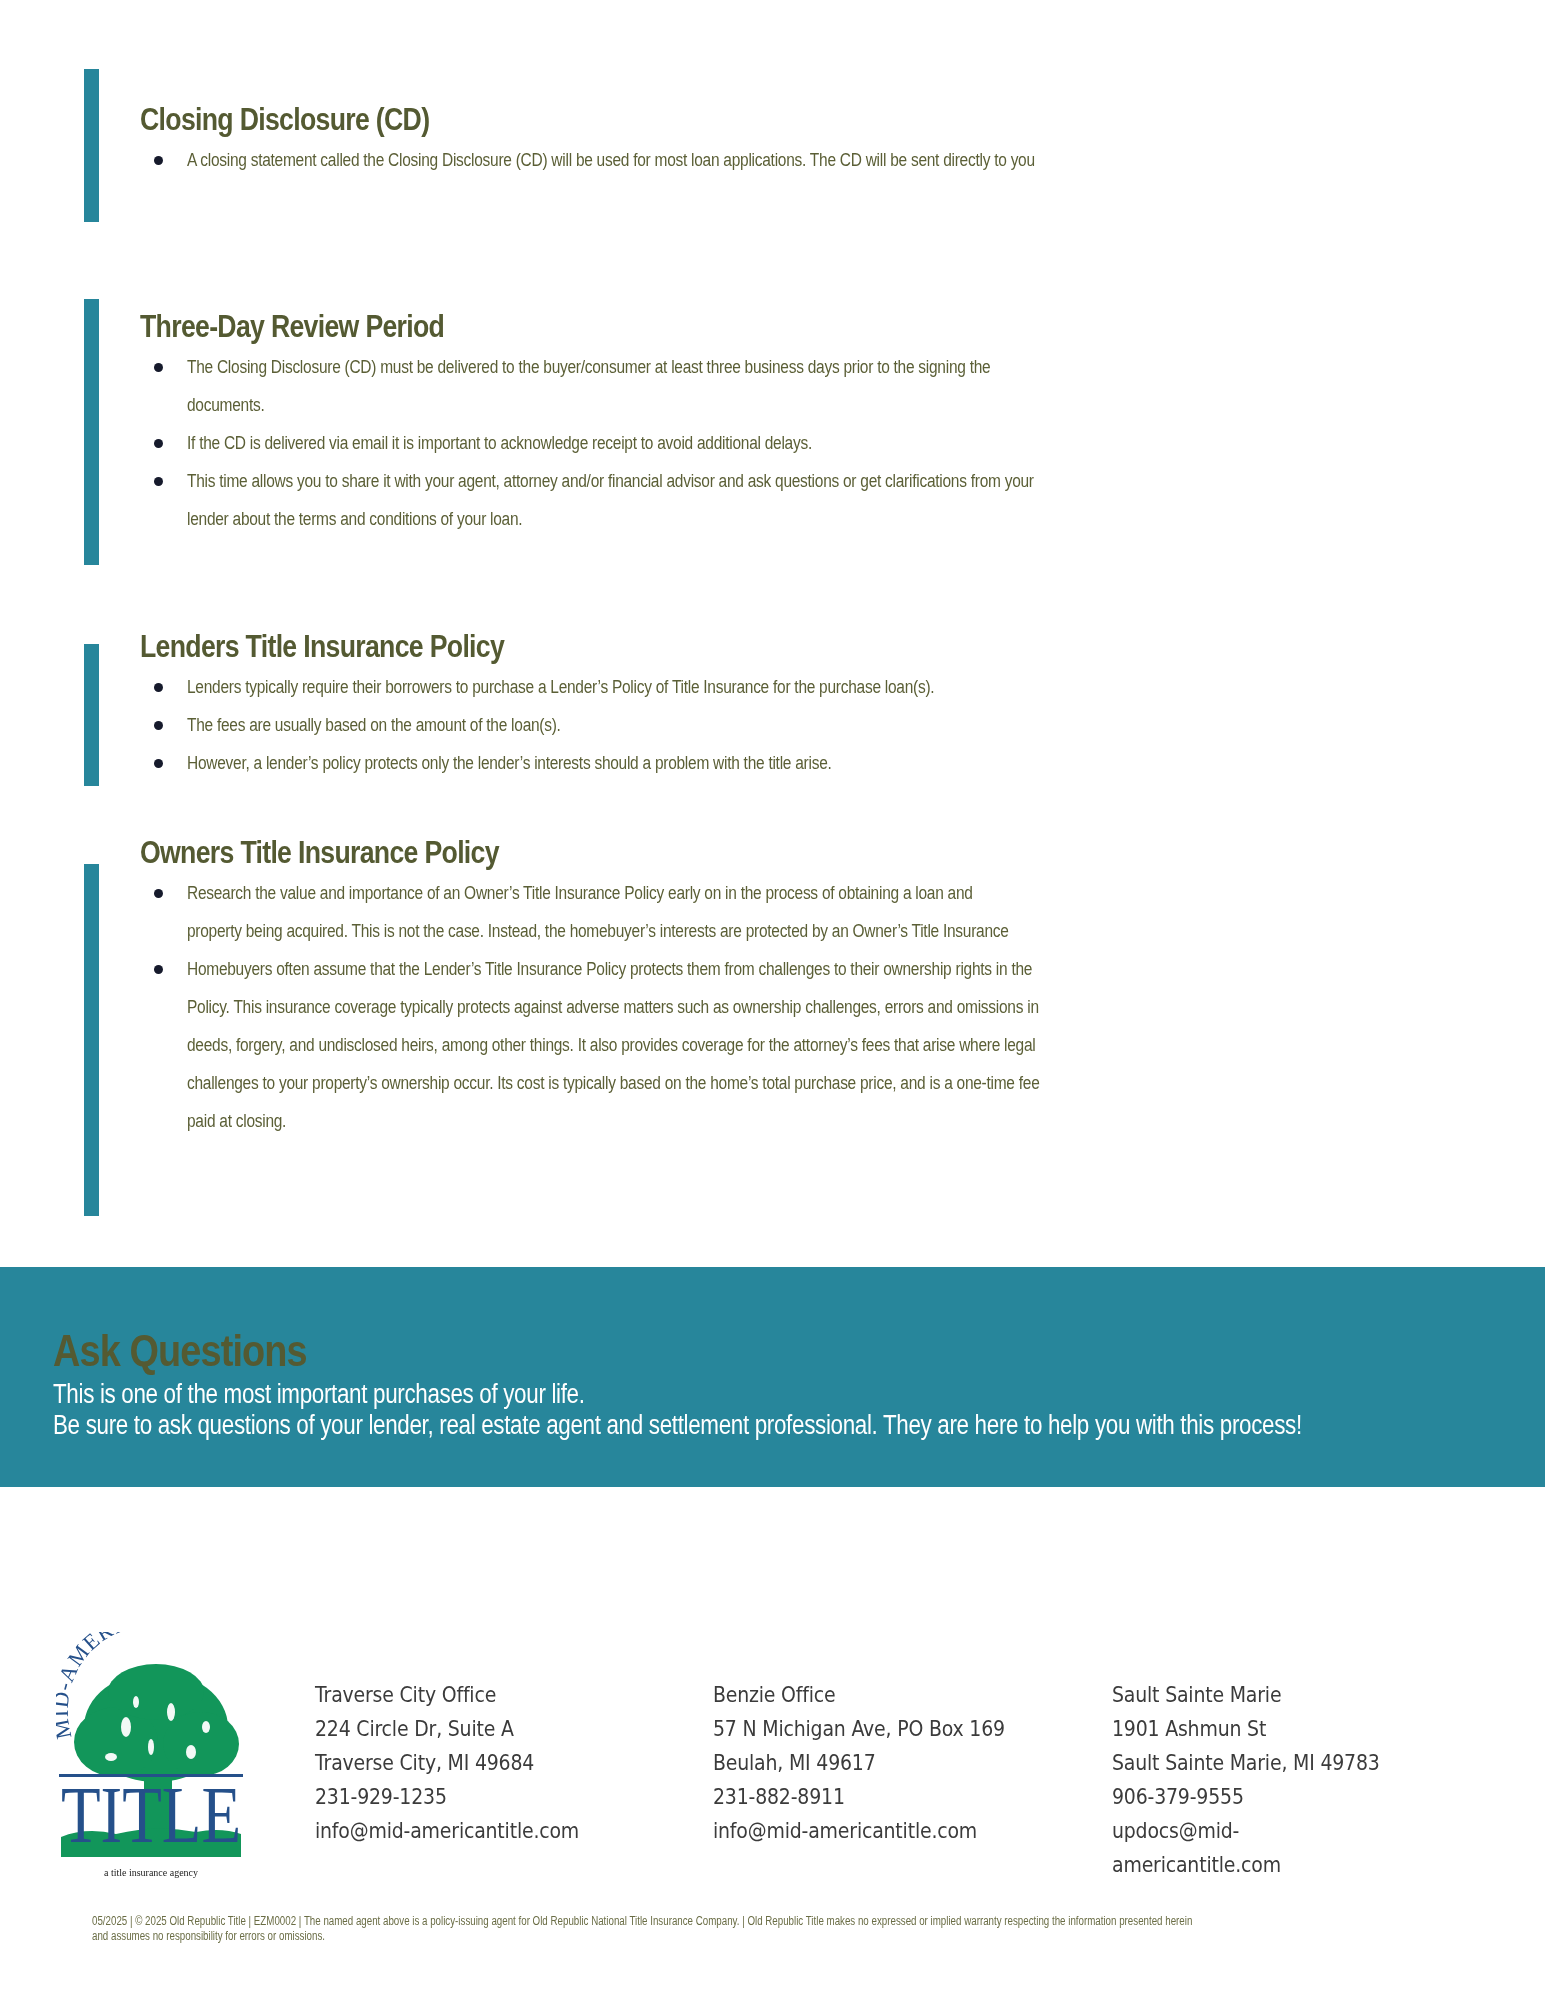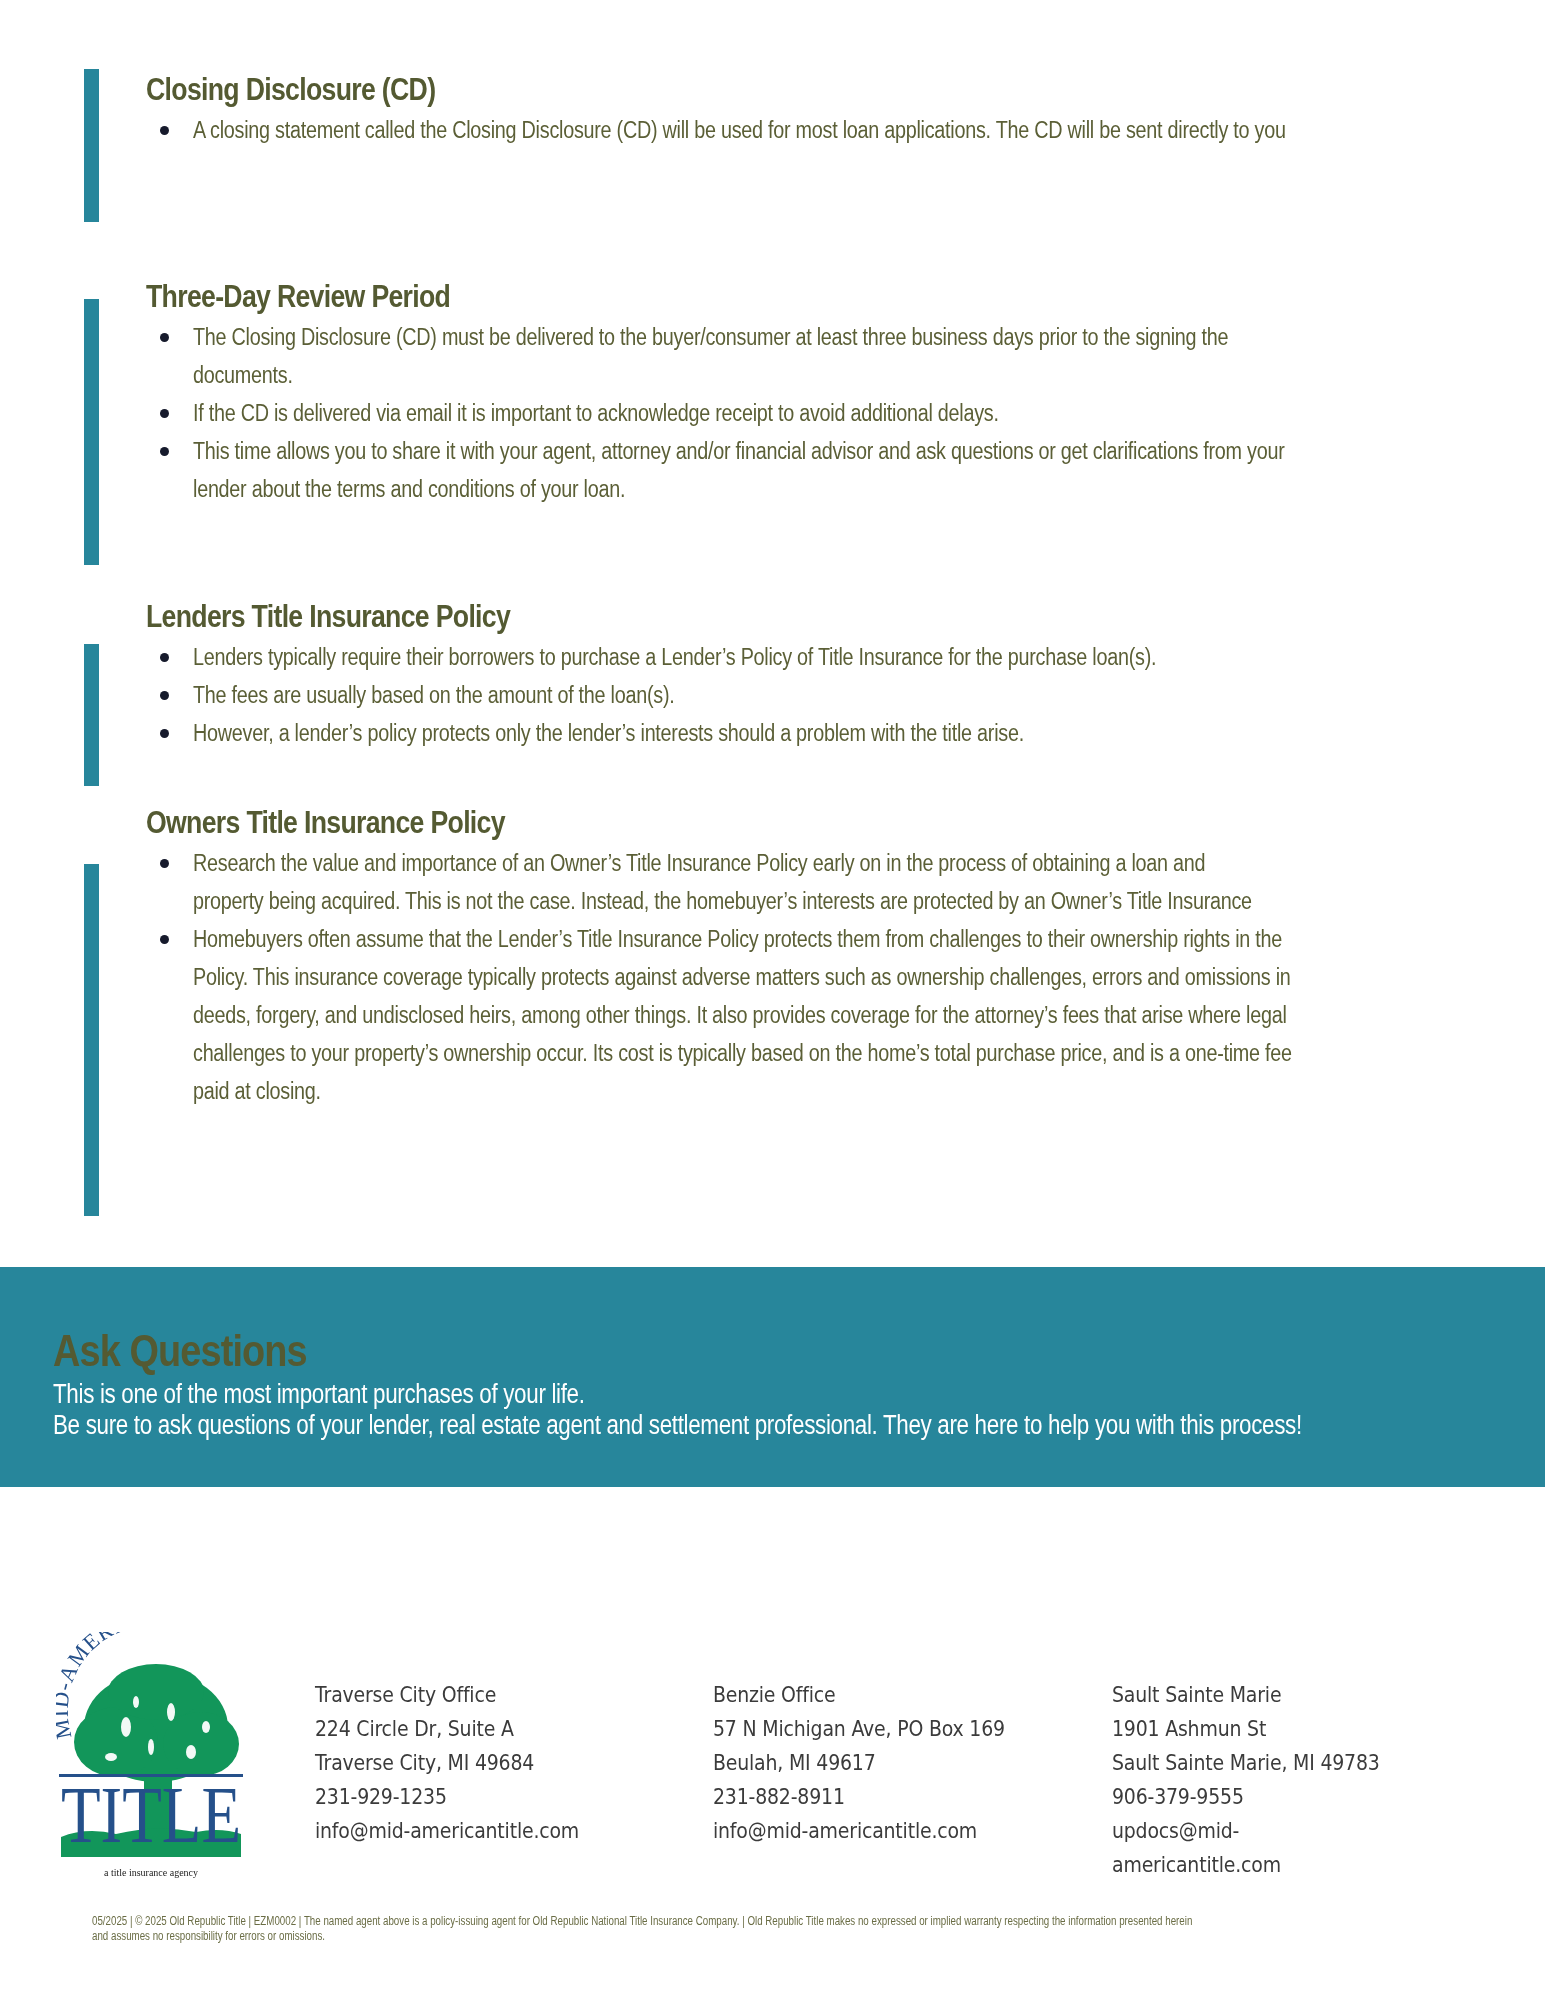--- a/index.html
+++ b/index.html
@@ -1,31 +1,31 @@
 <!DOCTYPE html>
 <html><head>
 <meta charset="utf-8">
 <style>
   * { box-sizing: border-box; margin: 0; padding: 0; }
   html, body { width: 1545px; height: 2000px; background: #ffffff; overflow: hidden; }
   body { position: relative; font-family: "Liberation Sans", sans-serif; color: #5b5f36; }
 
   .bar { position: absolute; left: 84px; width: 15px; background: #27869b; }
 
-  .section { position: absolute; left: 146px; width: 1330px; }
+  .section { position: absolute; left: 140px; width: 1330px; margin-top: 30px; }
   .section h2 {
     font-family: "Liberation Sans", sans-serif;
     font-weight: bold; font-size: 31px; color: #545a32;
     letter-spacing: -0.8px; transform: scaleX(0.86); transform-origin: left center;
     white-space: nowrap; line-height: 38px;
   }
   .section ul { list-style: none; margin-top: 2px; }
   .section li {
     position: relative; padding-left: 47px;
-    font-size: 23px; line-height: 38px; color: #5b5f36;
+    font-size: 18px; line-height: 38px; color: #5b5f36;
     letter-spacing: -0.3px;
   }
   .section li .txt { display: block; width: 1480px; transform: scaleX(0.86); transform-origin: left top; }
   .section li .bullet {
     position: absolute; left: 14px; top: 15px; width: 9px; height: 9px;
     border-radius: 50%; background: #161a2c;
   }
 
   .ask-band {
     position: absolute; left: 0; top: 1267px; width: 1545px; height: 220px;

